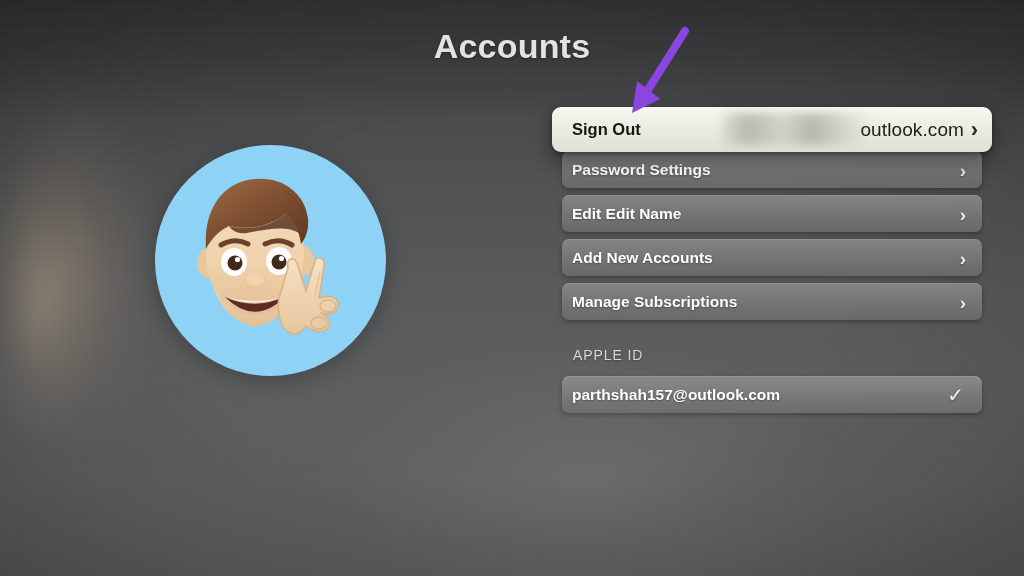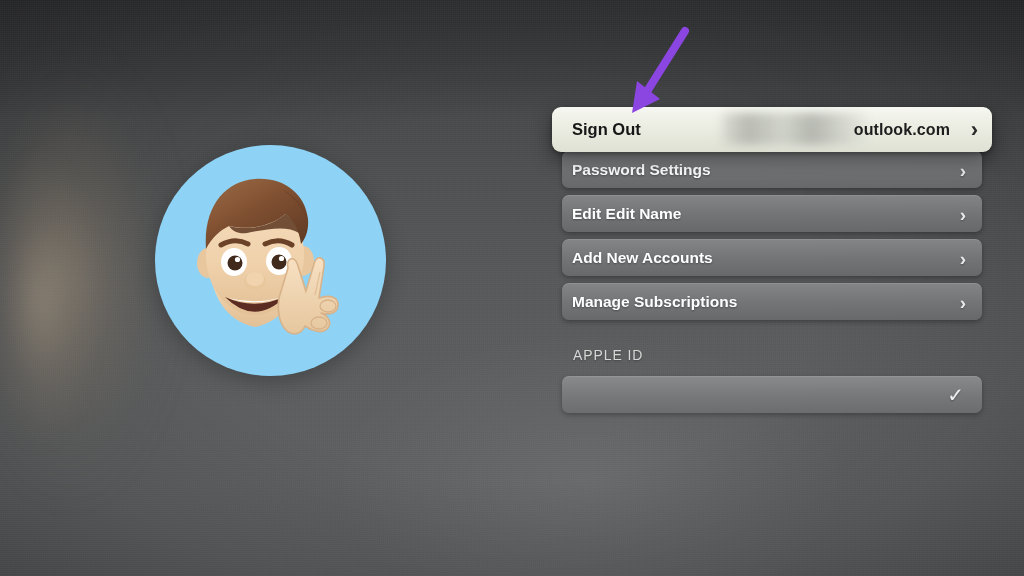--- a/index.html
+++ b/index.html
@@ -125,22 +125,22 @@
   }
   .row-focus .row-label {
     color:#161616; font-size:16.5px; padding-left:20px;
     text-shadow:none;
     text-align:center;
   }
   .row-focus .row-chev {
     color:#2a2a2a; right:14px; font-size:22px; text-shadow:none;
   }
   .focus-value {
-    position:absolute; right:42px; top:50%; transform:translateY(-50%);
-    font-size:16px; font-weight:bold; color:#1d1d1d;
+    position:absolute; right:28px; top:50%; transform:translateY(-50%);
+    font-size:19px; font-weight:normal; color:#1d1d1d;
     letter-spacing:0.1px; white-space:nowrap;
   }
   .focus-blur {
     position:absolute; left:170px; top:6px; width:145px; height:32px;
     background:linear-gradient(90deg,
       rgba(205,206,198,0.55) 0%,
       rgba(176,178,170,0.85) 18%,
       rgba(198,200,192,0.70) 42%,
       rgba(170,172,165,0.82) 62%,
       rgba(205,207,199,0.60) 88%,
@@ -182,20 +182,21 @@
 <div id="screen">
 
   <div class="bg-base"></div>
   <div class="bg-warm"></div>
   <div class="bg-warm2"></div>
   <div class="bg-center-glow"></div>
   <div class="bg-topdark"></div>
   <div class="bg-vignette"></div>
   <div class="bg-noise"></div>
 
+  <div class="page-title">Accounts</div>
 
   <div class="avatar-wrap">
     <div class="avatar-circle">
       <svg class="avatar-svg" viewBox="0 0 231 231">
         <defs>
           <linearGradient id="skinG" x1="0" y1="0" x2="0" y2="1">
             <stop offset="0%" stop-color="#f6ddbd"></stop>
             <stop offset="55%" stop-color="#f0d2ac"></stop>
             <stop offset="100%" stop-color="#e3c096"></stop>
           </linearGradient>
@@ -294,20 +295,21 @@
   <div class="row-focus">
     <span class="row-label">Sign Out</span>
     <span class="focus-blur"></span>
     <span class="focus-value">outlook.com</span>
     <span class="row-chev">›</span>
   </div>
 
   <div class="section-label">APPLE ID</div>
 
   <div class="appleid-row">
+    <span class="row-label">parthshah157@outlook.com</span>
     <span class="appleid-check">✓</span>
   </div>
 
   <svg class="arrow-svg" viewBox="0 0 90 95">
     <path d="M70 6 L26 76" stroke="#8b45e0" stroke-width="8" stroke-linecap="round" fill="none"></path>
     <path d="M17 88 L22 56 L45 74 Z" fill="#8b45e0"></path>
   </svg>
 
 </div>
 

